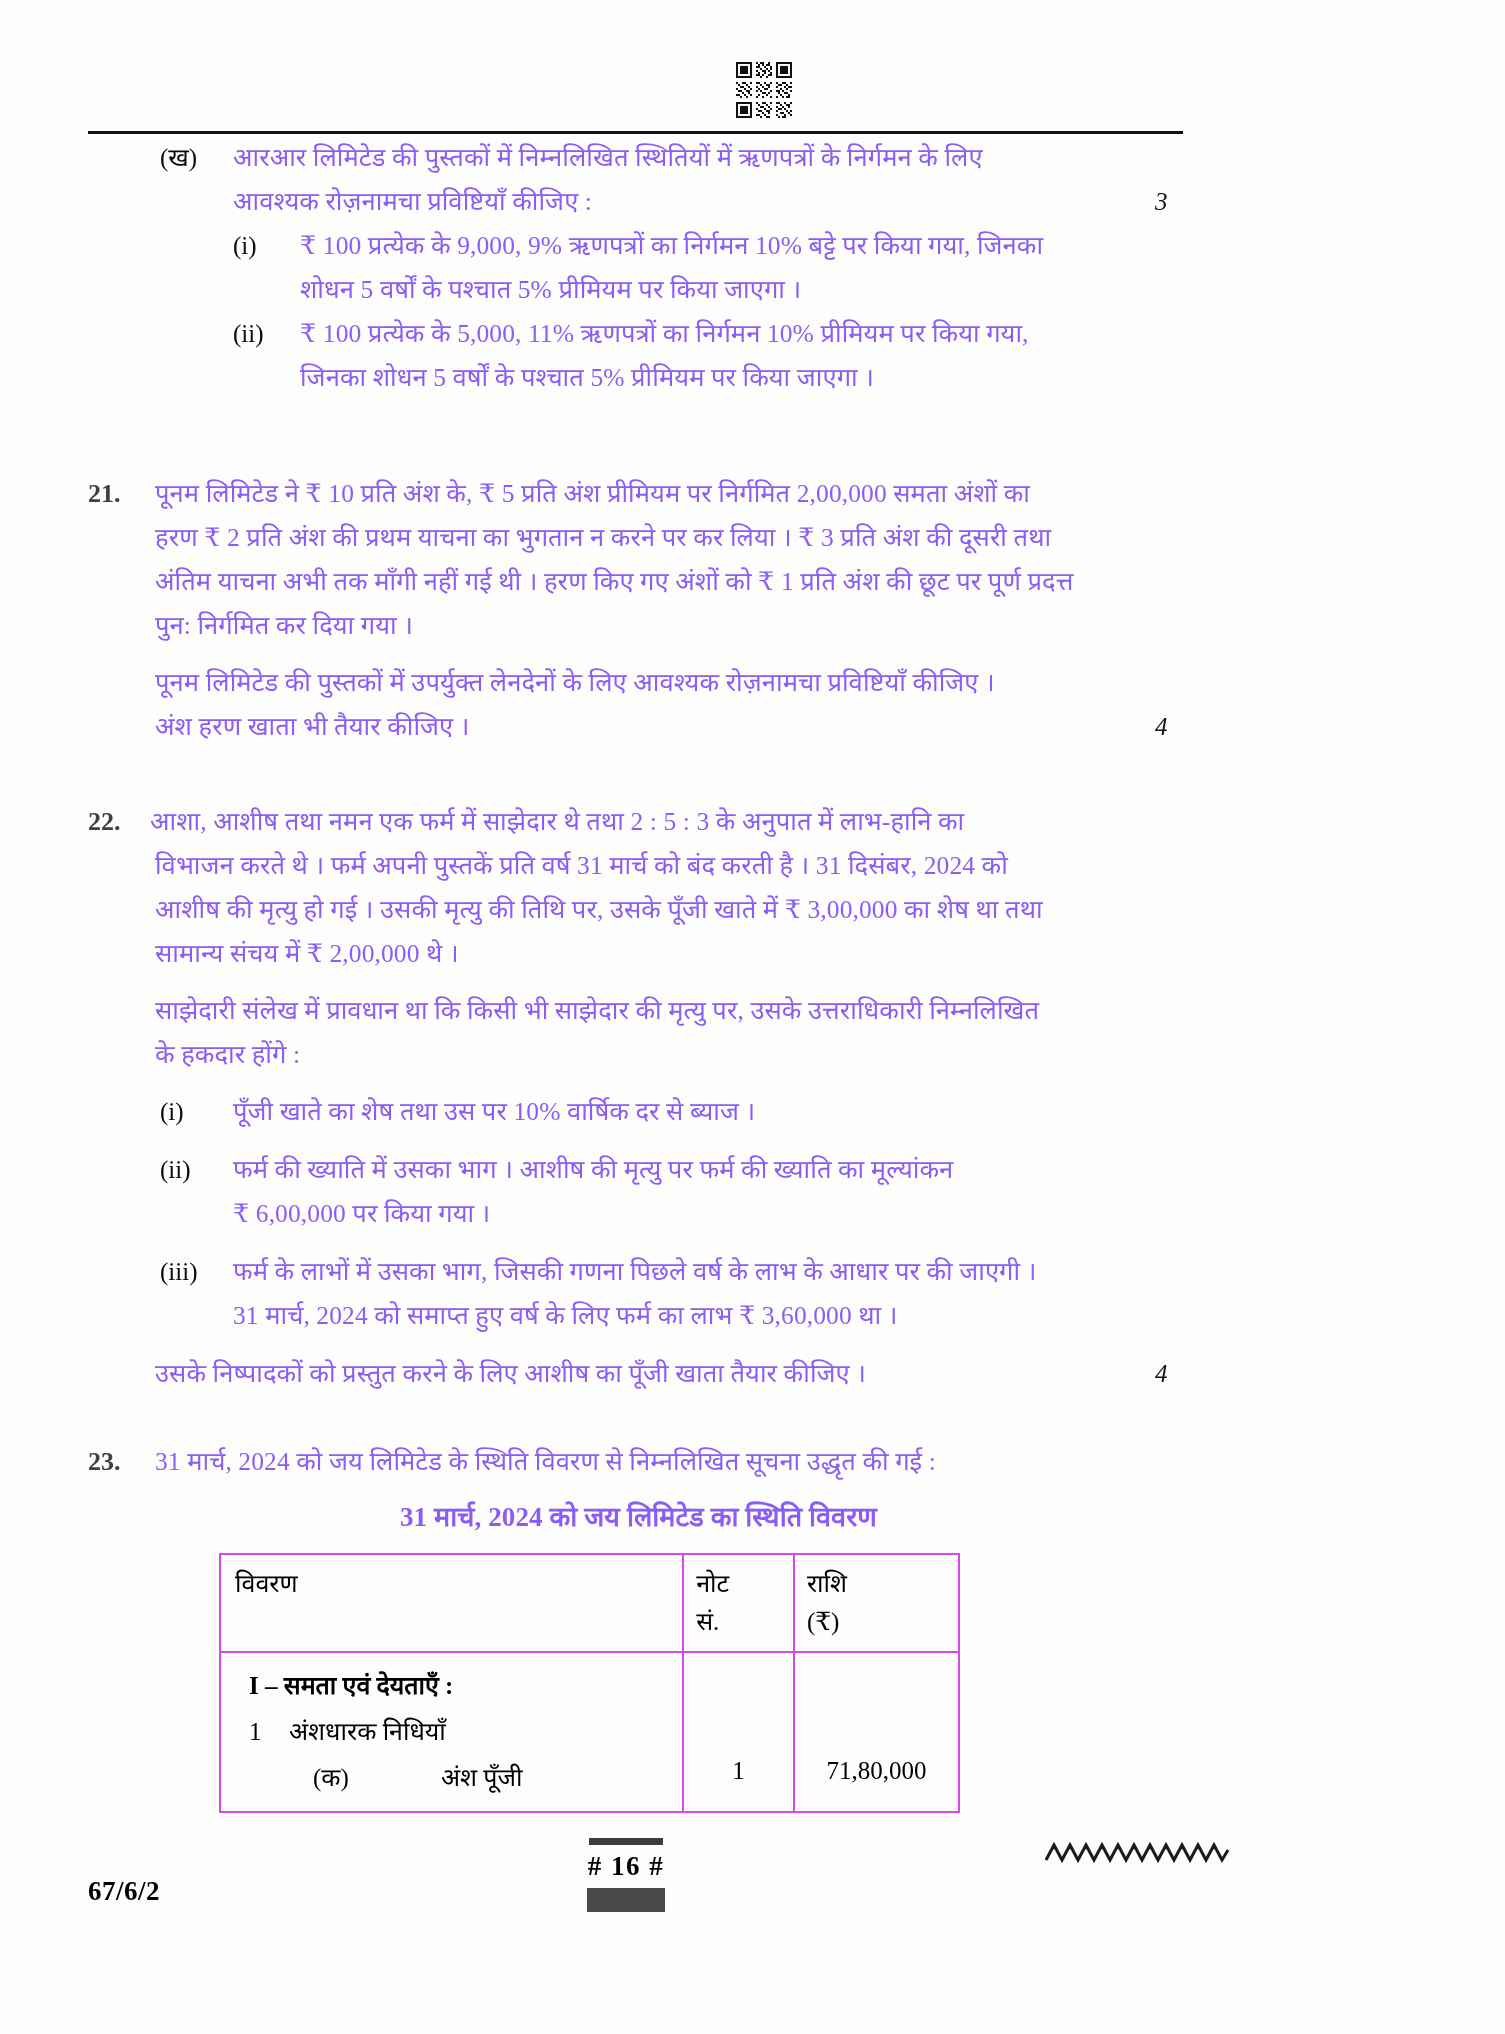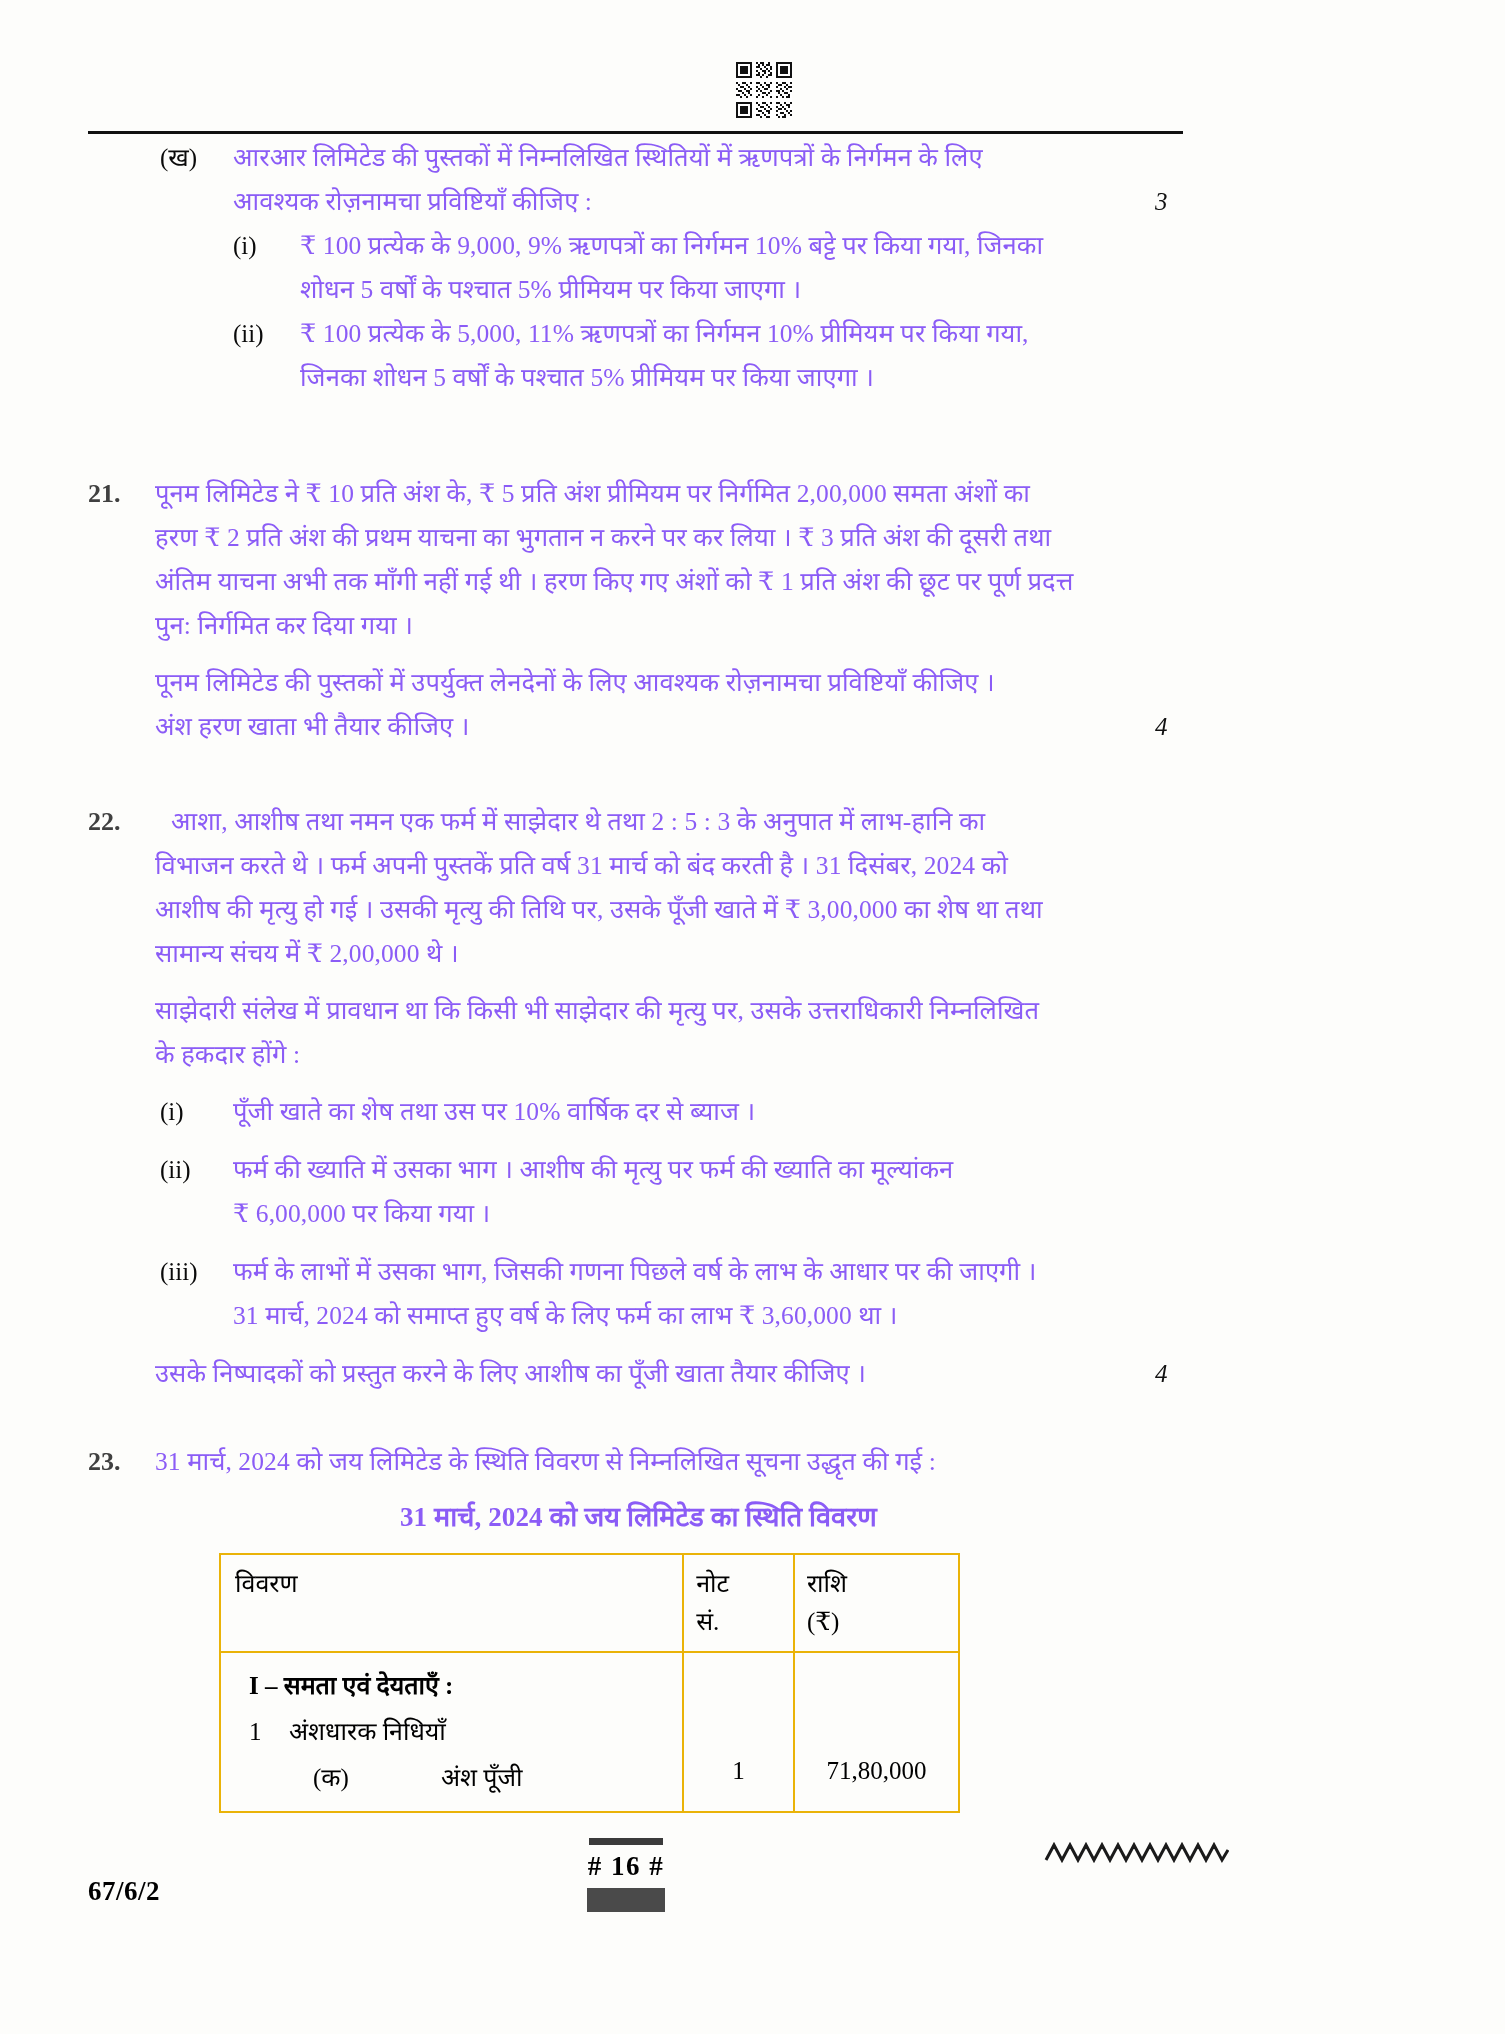--- a/index.html
+++ b/index.html
@@ -80,21 +80,21 @@
   
   .fin-table {
     position: absolute;
     left: 219px;
     top: 1553px;
     width: 741px;
     border-collapse: collapse;
     font-size: 25px;
   }
   .fin-table td {
-    border: 2px solid #eab308;
+    border: 2px solid #d946ef;
     padding: 0;
     vertical-align: top;
   }
   .cell-pad { padding: 10px 14px 10px 14px; }
   .col-desc  { width: 467px; }
   .col-note  { width: 110px; text-align: center; }
   .col-amt   { width: 164px; text-align: center; }
 
   .hdr-cell { height: 86px; }
   .hdr-two-line { line-height: 38px; text-align: left; padding-left: 12px; }
@@ -303,21 +303,21 @@
   <div class="qno" style="left:88px; top:472px;">21.</div>
   <div class="blk" style="left:155px; top:472px;">पूनम लिमिटेड ने ₹ 10 प्रति अंश के, ₹ 5 प्रति अंश प्रीमियम पर निर्गमित 2,00,000 समता अंशों का</div>
   <div class="blk" style="left:155px; top:516px;">हरण ₹ 2 प्रति अंश की प्रथम याचना का भुगतान न करने पर कर लिया । ₹ 3 प्रति अंश की दूसरी तथा</div>
   <div class="blk" style="left:155px; top:560px;">अंतिम याचना अभी तक माँगी नहीं गई थी । हरण किए गए अंशों को ₹ 1 प्रति अंश की छूट पर पूर्ण प्रदत्त</div>
   <div class="blk" style="left:155px; top:604px;">पुन: निर्गमित कर दिया गया ।</div>
   <div class="blk" style="left:155px; top:661px;">पूनम लिमिटेड की पुस्तकों में उपर्युक्त लेनदेनों के लिए आवश्यक रोज़नामचा प्रविष्टियाँ कीजिए ।</div>
   <div class="blk" style="left:155px; top:705px;">अंश हरण खाता भी तैयार कीजिए ।</div>
   <div class="marks" style="left:1155px; top:705px;">4</div>
 
   <div class="qno" style="left:88px; top:800px;">22.</div>
-  <div class="blk" style="left:171px; top:800px;">आशा, आशीष तथा नमन एक फर्म में साझेदार थे तथा 2 : 5 : 3 के अनुपात में लाभ-हानि का</div>
+  <div class="blk" style="left:150px; top:800px;">आशा, आशीष तथा नमन एक फर्म में साझेदार थे तथा 2 : 5 : 3 के अनुपात में लाभ-हानि का</div>
   <div class="blk" style="left:155px; top:844px;">विभाजन करते थे । फर्म अपनी पुस्तकें प्रति वर्ष 31 मार्च को बंद करती है ।  31 दिसंबर, 2024 को</div>
   <div class="blk" style="left:155px; top:888px;">आशीष की मृत्यु हो गई । उसकी मृत्यु की तिथि पर, उसके पूँजी खाते में ₹ 3,00,000 का शेष था तथा</div>
   <div class="blk" style="left:155px; top:932px;text-align:center;">सामान्य संचय में ₹ 2,00,000 थे ।</div>
   <div class="blk" style="left:155px; top:989px;">साझेदारी संलेख में प्रावधान था कि किसी भी साझेदार की मृत्यु पर, उसके उत्तराधिकारी निम्नलिखित</div>
   <div class="blk" style="left:155px; top:1033px;">के हकदार होंगे :</div>
 
   <div class="romno" style="left:160px; top:1090px;">(i)</div>
   <div class="blk" style="left:233px; top:1090px;">पूँजी खाते का शेष तथा उस पर 10% वार्षिक दर से ब्याज ।</div>
 
   <div class="romno" style="left:160px; top:1148px;">(ii)</div>

